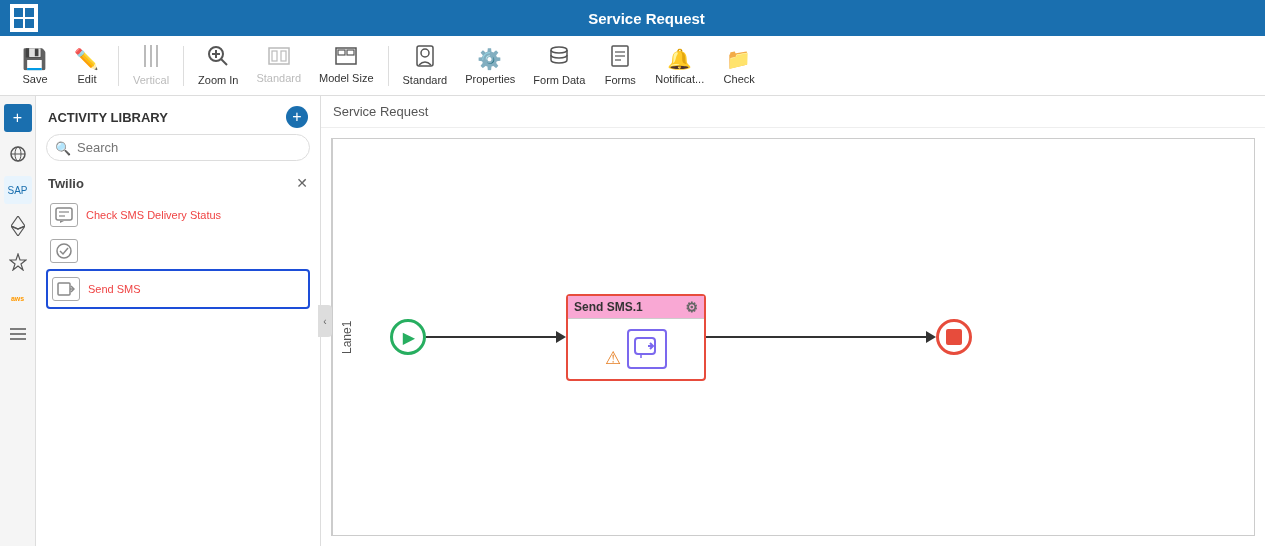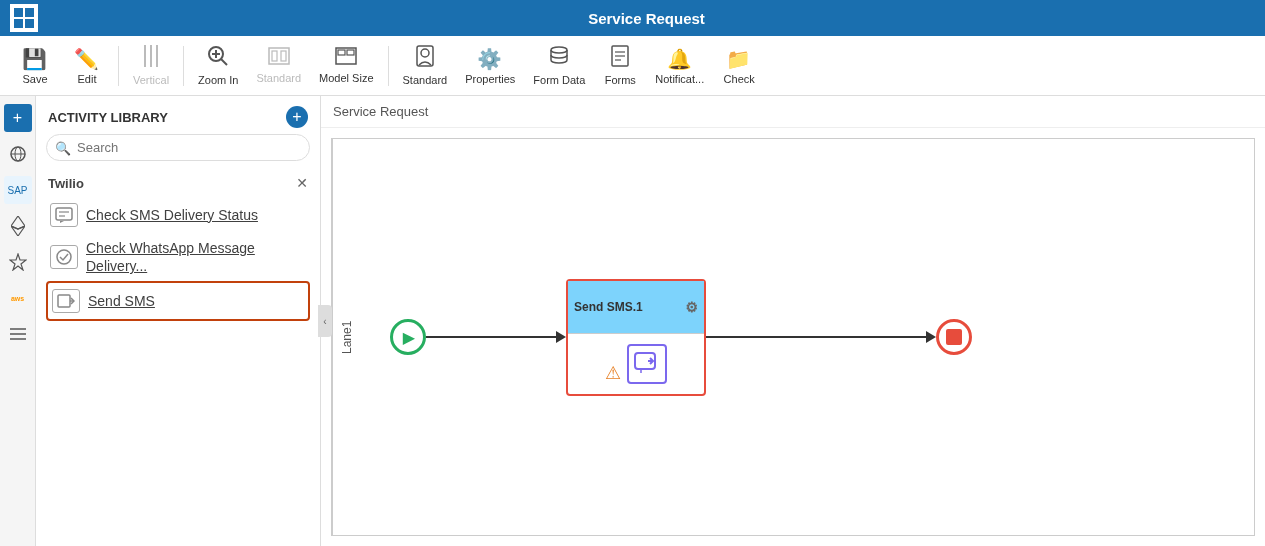--- a/index.html
+++ b/index.html
@@ -162,38 +162,37 @@
     }
     .lib-item {
       display: flex;
       align-items: center;
       gap: 8px;
       padding: 6px 4px;
       cursor: pointer;
       border-radius: 4px;
     }
     .lib-item.selected {
-      border: 2px solid #c2410c;
+      border: 2px solid #1d4ed8;
       border-radius: 4px;
       background: #fff;
     }
     .lib-item-icon {
       width: 28px; height: 24px;
       border: 1px solid #aaa;
       border-radius: 3px;
       display: flex; align-items: center; justify-content: center;
       font-size: 14px;
       flex-shrink: 0;
       background: #fff;
     }
     .lib-item-label {
-      color: #404040;
-      font-size: 14px;
+      color: #ef4444;
+      font-size: 11px;
       line-height: 1.3;
-      text-decoration: underline;
     }
 
     
     .canvas-area {
       flex: 1;
       background: #fff;
       position: relative;
       overflow: hidden;
     }
     .canvas-label {
@@ -271,22 +270,22 @@
 
     
     .task-node {
       border: 2px solid #e74c3c;
       border-radius: 4px;
       background: #fff;
       flex-shrink: 0;
       width: 140px;
     }
     .task-header {
-      background: #7dd3fc;
-      padding: 18px 6px;
+      background: #f9a8d4;
+      padding: 3px 6px;
       display: flex;
       align-items: center;
       justify-content: space-between;
       font-size: 12px;
       font-weight: 600;
       color: #333;
       border-bottom: 1px solid #ccc;
     }
     .task-header .gear-icon { font-size: 14px; color: #666; }
     .task-body {
@@ -499,21 +498,20 @@
         <span class="lib-item-label">Check SMS Delivery Status</span>
       </div>
 
       <div class="lib-item">
         <div class="lib-item-icon">
           <svg width="18" height="18" viewBox="0 0 18 18">
               <circle cx="9" cy="9" r="7" fill="none" stroke="#888" stroke-width="1.5"></circle>
               <path d="M5 9 L8 12 L13 6" fill="none" stroke="#888" stroke-width="1.5"></path>
             </svg>
         </div>
-        <span class="lib-item-label">Check WhatsApp Message Delivery...</span>
       </div>
 
       <div class="lib-item selected">
         <div class="lib-item-icon">
           <svg width="18" height="16" viewBox="0 0 18 16">
               <rect x="1" y="2" width="12" height="12" rx="1" fill="none" stroke="#888" stroke-width="1.5"></rect>
               <polyline points="13,8 17,8" fill="none" stroke="#888" stroke-width="1.5"></polyline>
               <polyline points="14,5 17,8 14,11" fill="none" stroke="#888" stroke-width="1.5"></polyline>
             </svg>
         </div>

